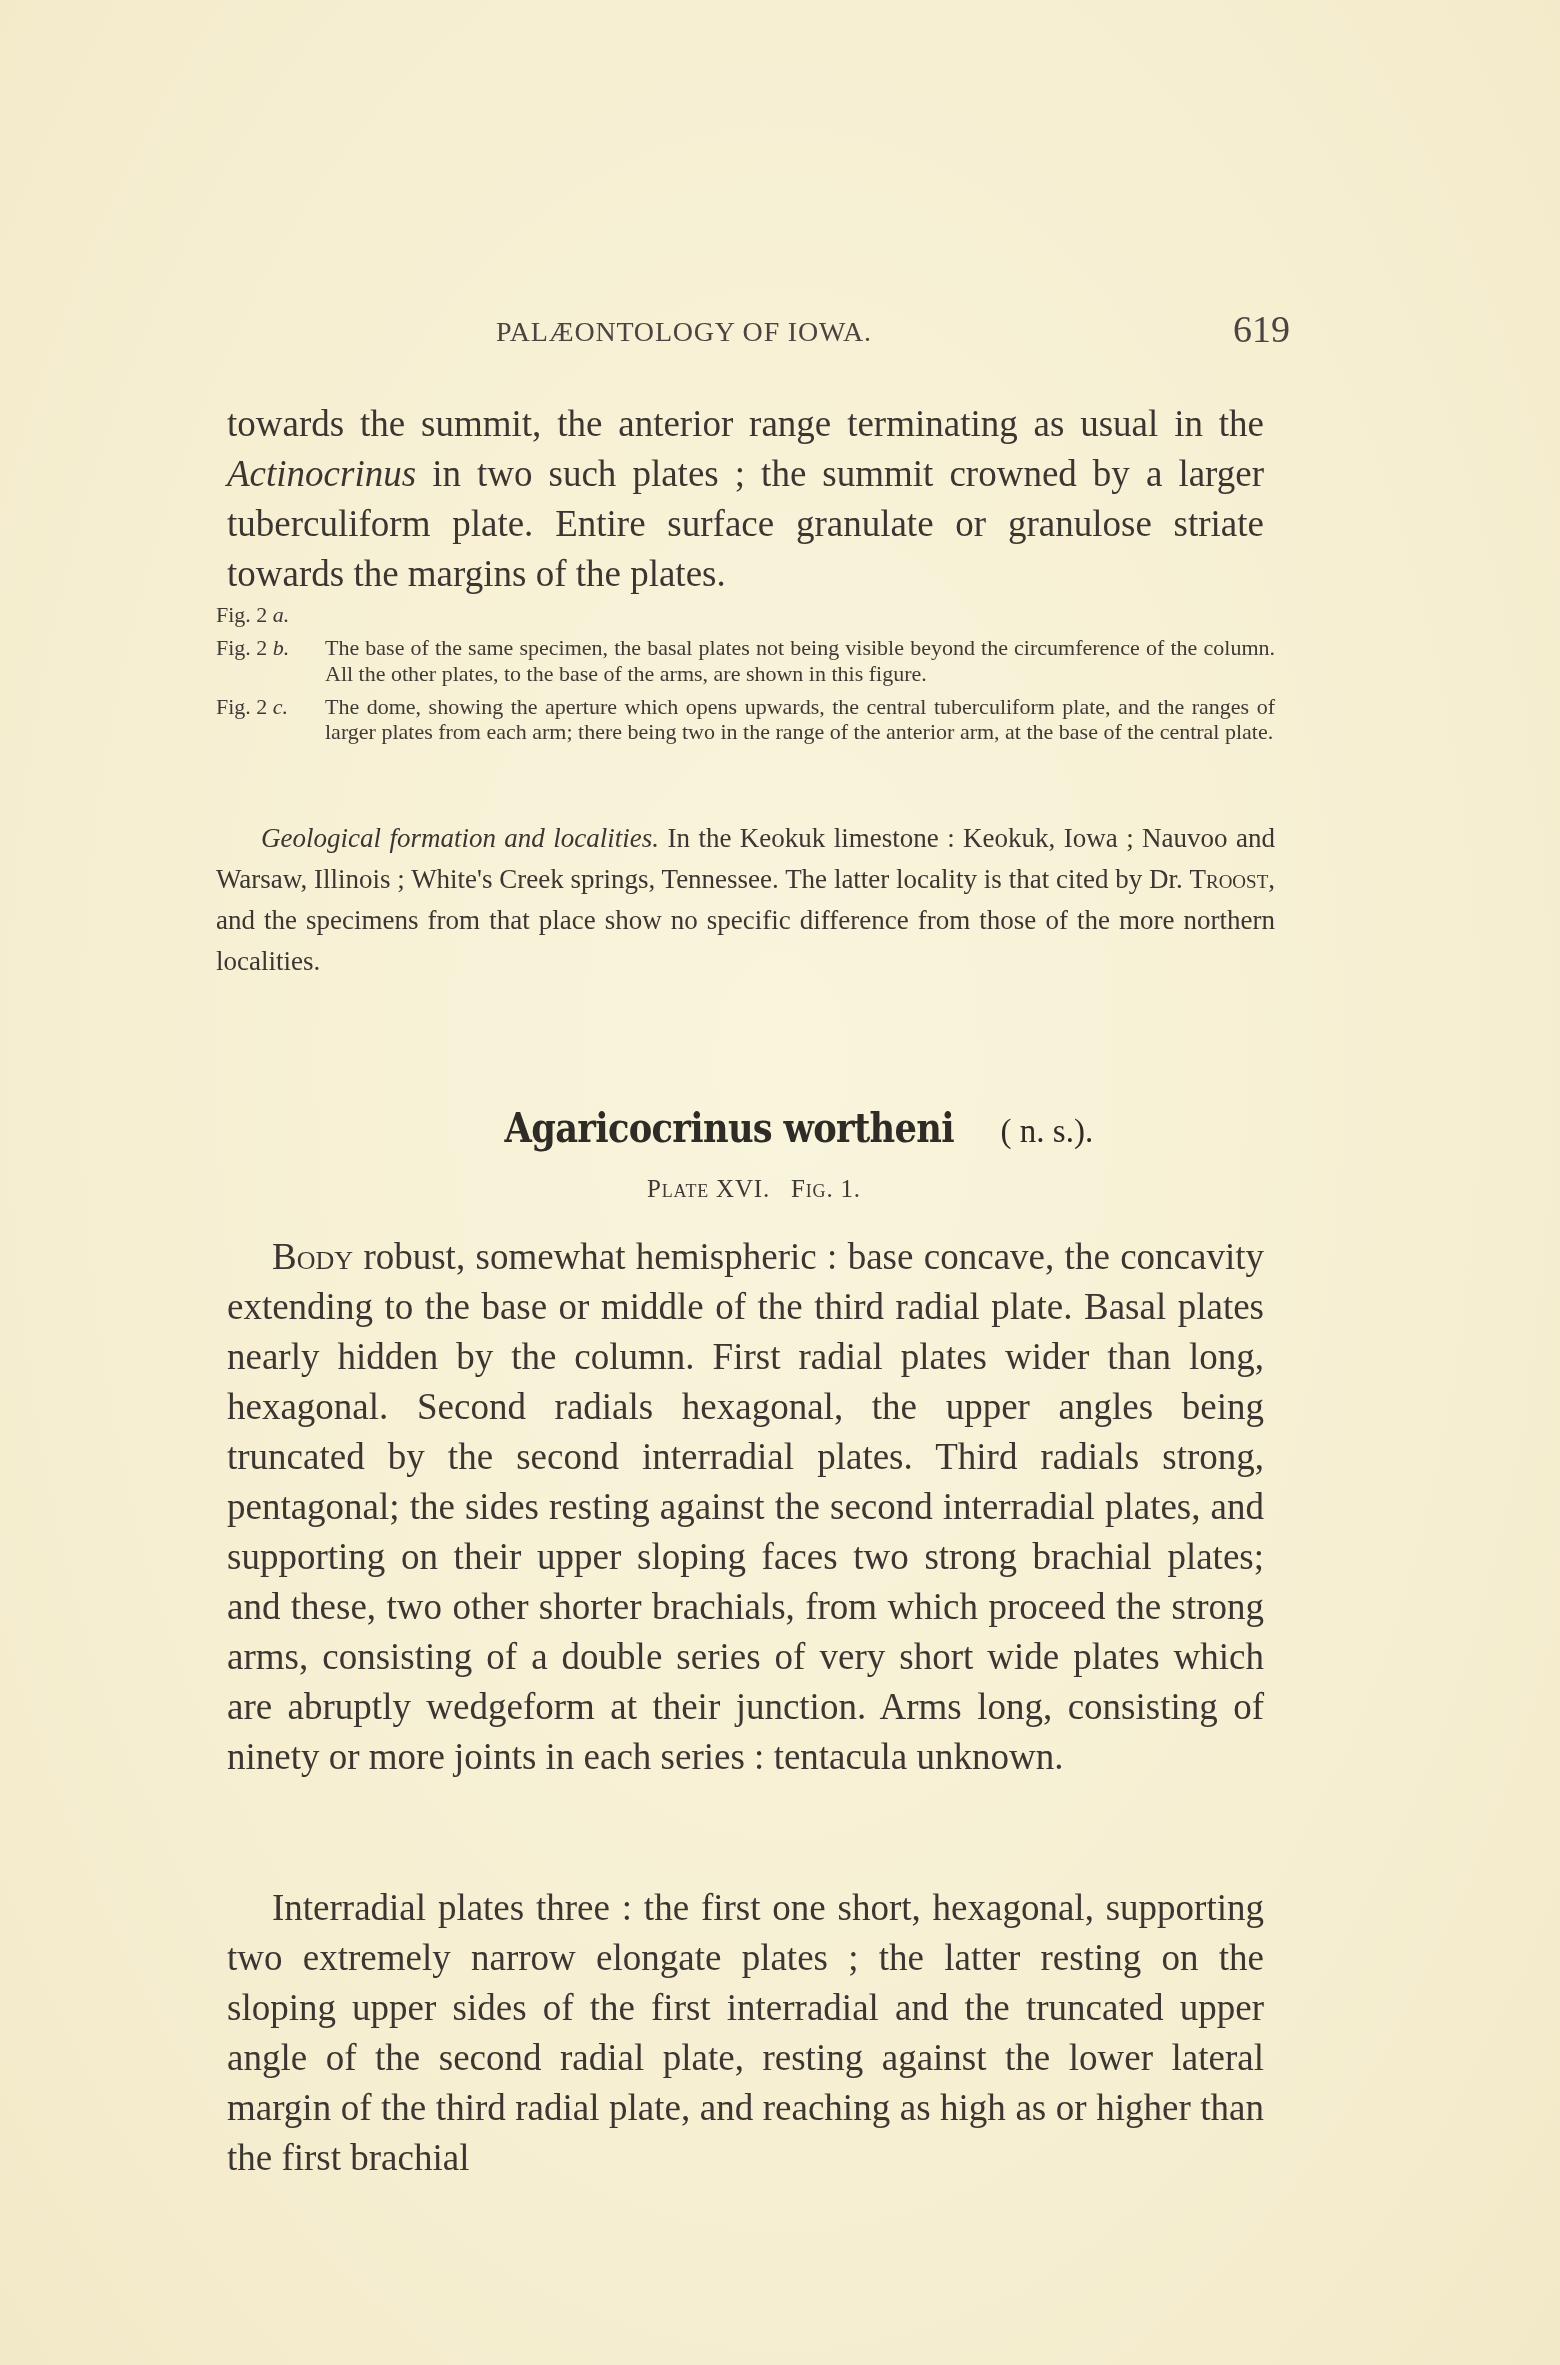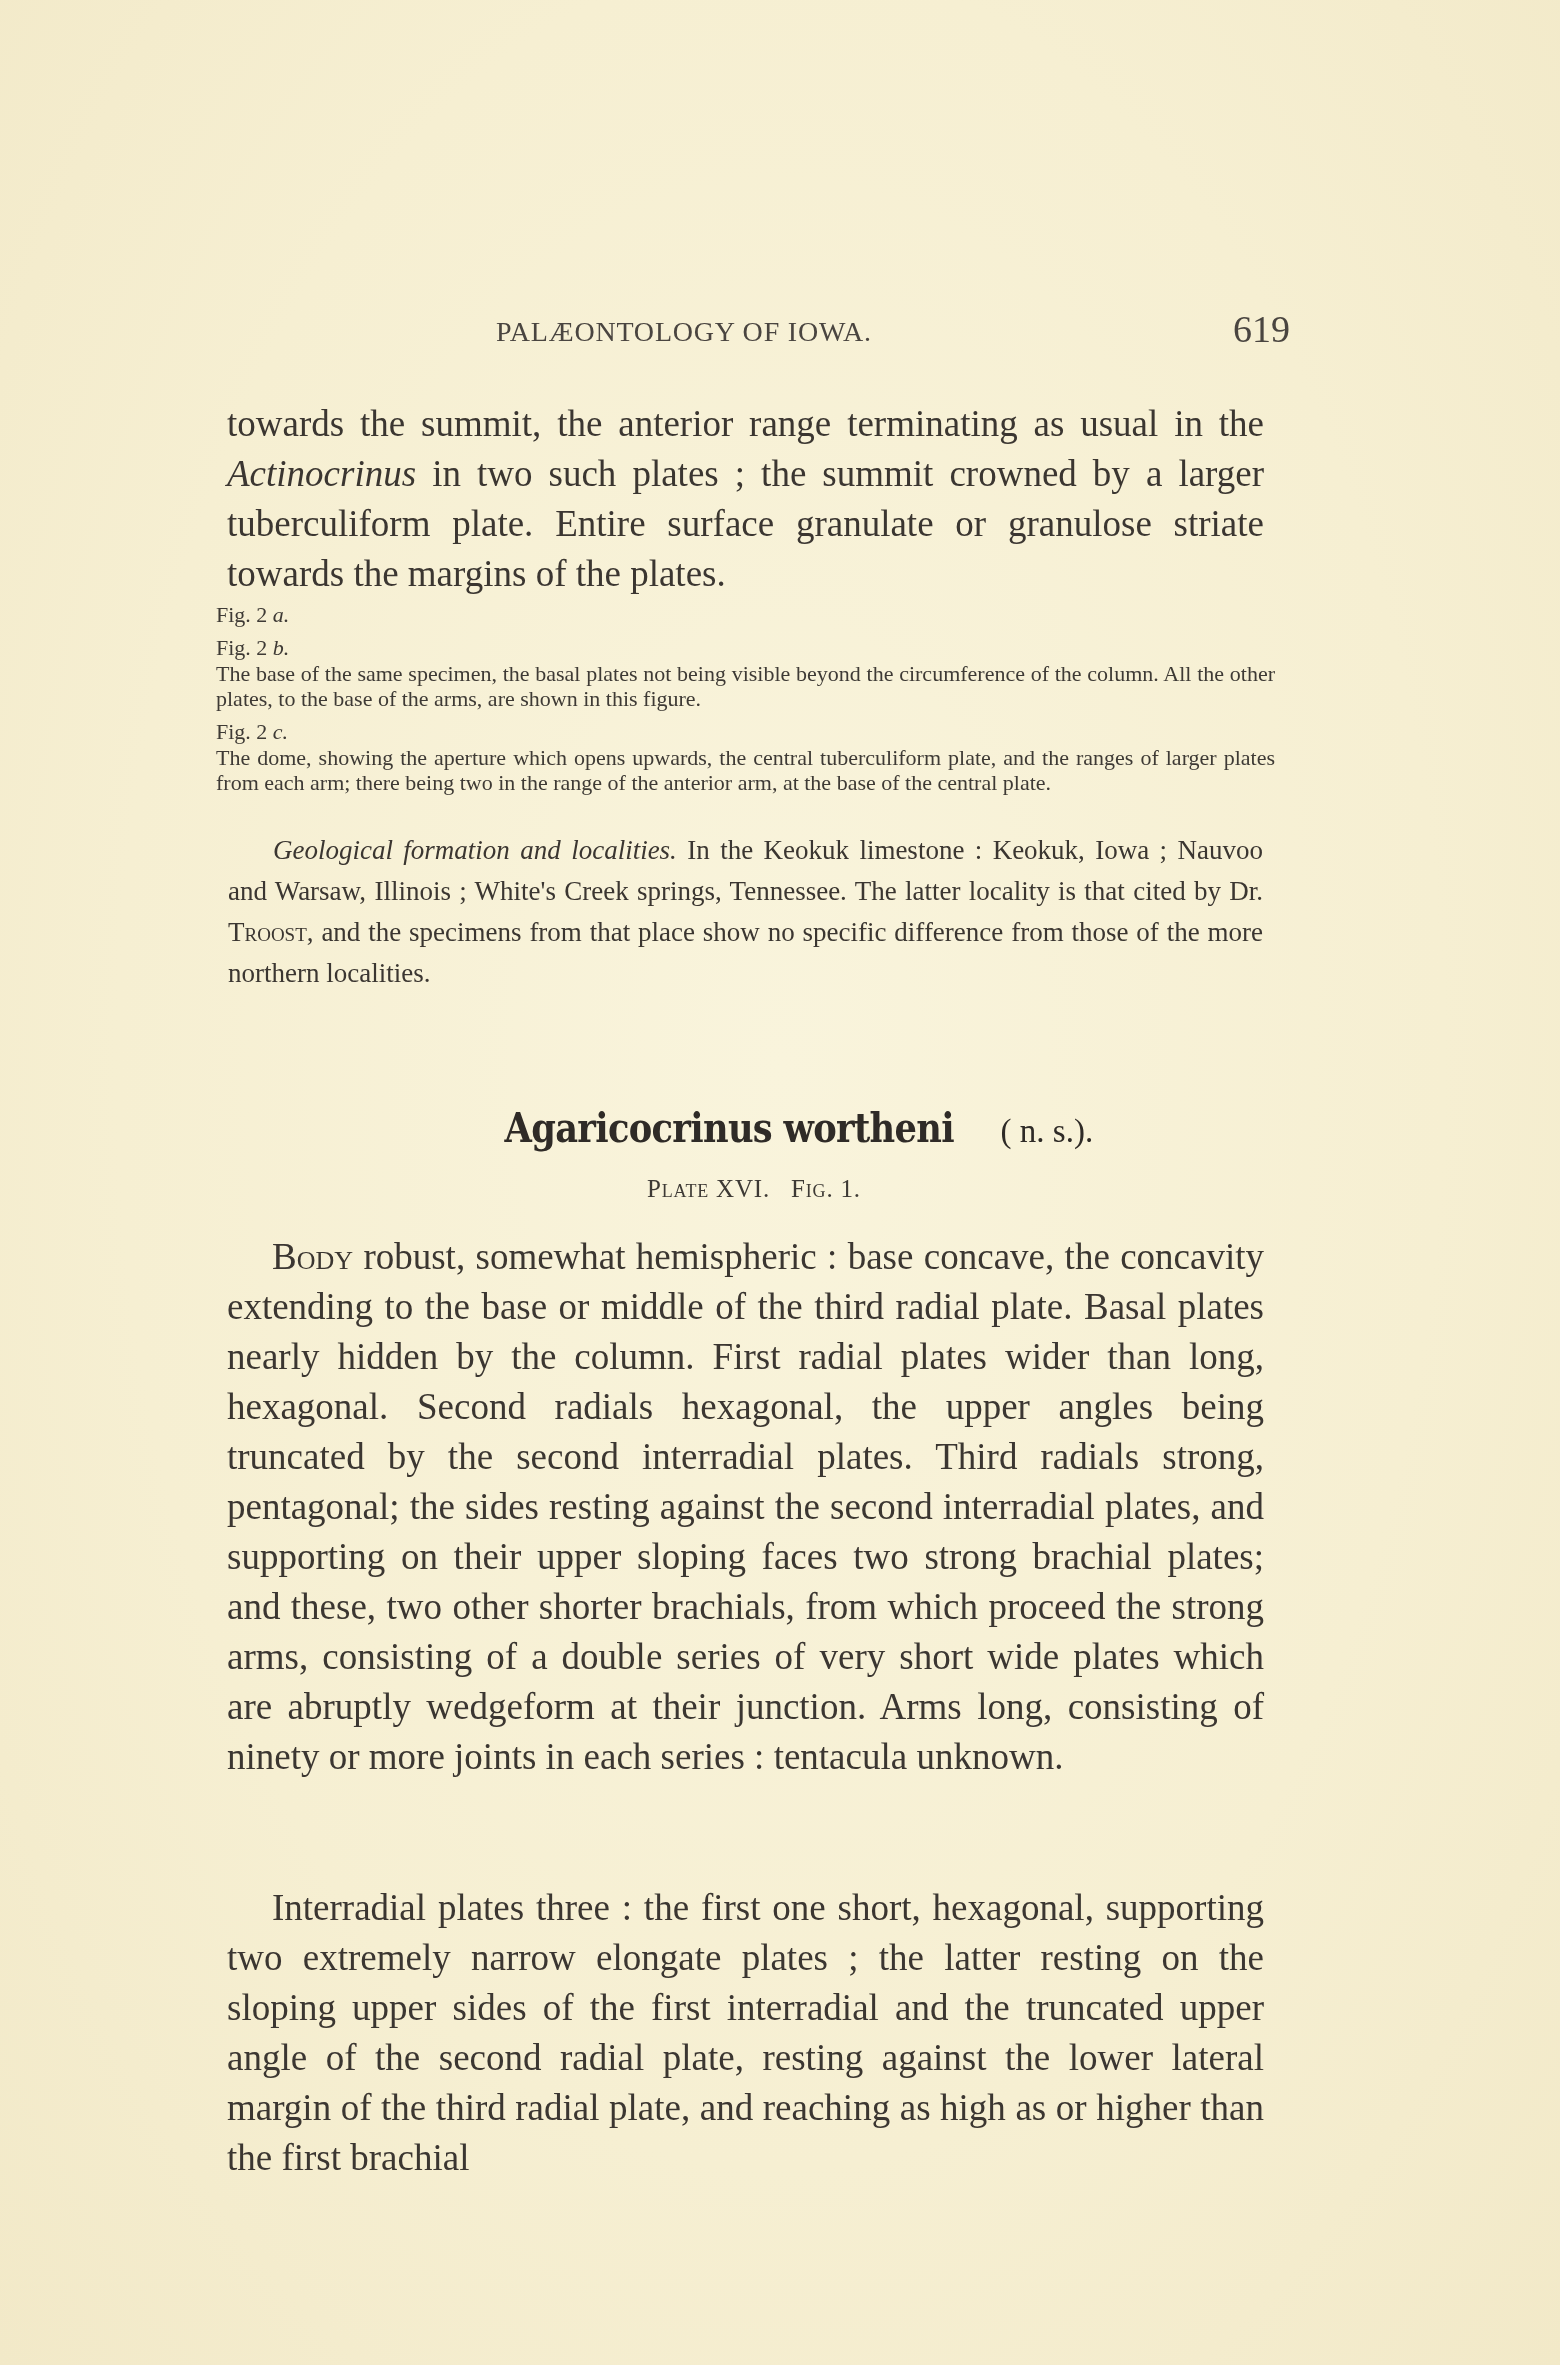--- a/index.html
+++ b/index.html
@@ -54,21 +54,20 @@
     left: 216px;
     width: 1059px;
     font-size: 22px;
     line-height: 25.6px;
     color: #3e3a35;
   }
   .fig-item {
     display: flex;
     margin-bottom: 7.4px;
     text-align: justify;
-    flex-direction: column;
   }
   .fig-label {
     width: 109px;
     flex: none;
     white-space: nowrap;
   }
   .fig-label .letter { font-style: italic; }
   .fig-text {
     flex: 1;
     text-indent: 0px;
@@ -77,21 +76,21 @@
   .geo {
     position: absolute;
     top: 818px;
     left: 216px;
     width: 1059px;
     font-size: 27px;
     line-height: 41px;
     text-align: justify;
     color: #3b3631;
   }
-  .geo p { margin: 12px; }
+  .geo p { margin: 0; }
   .smallcaps { font-variant: small-caps; }
   .species-title {
     position: absolute;
     top: 1104px;
     left: 0;
     width: 1561px;
     text-align: center;
     font-size: 41px;
     color: #2f2b27;
   }

